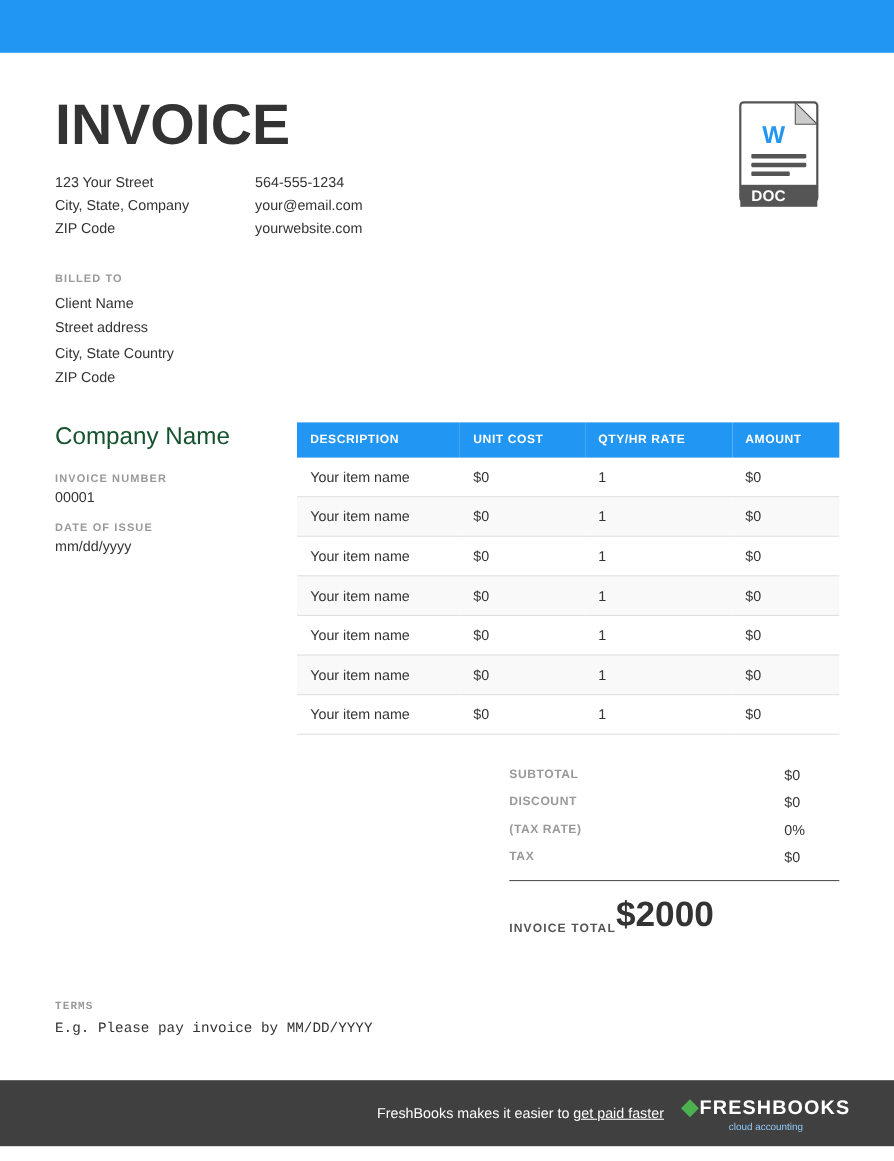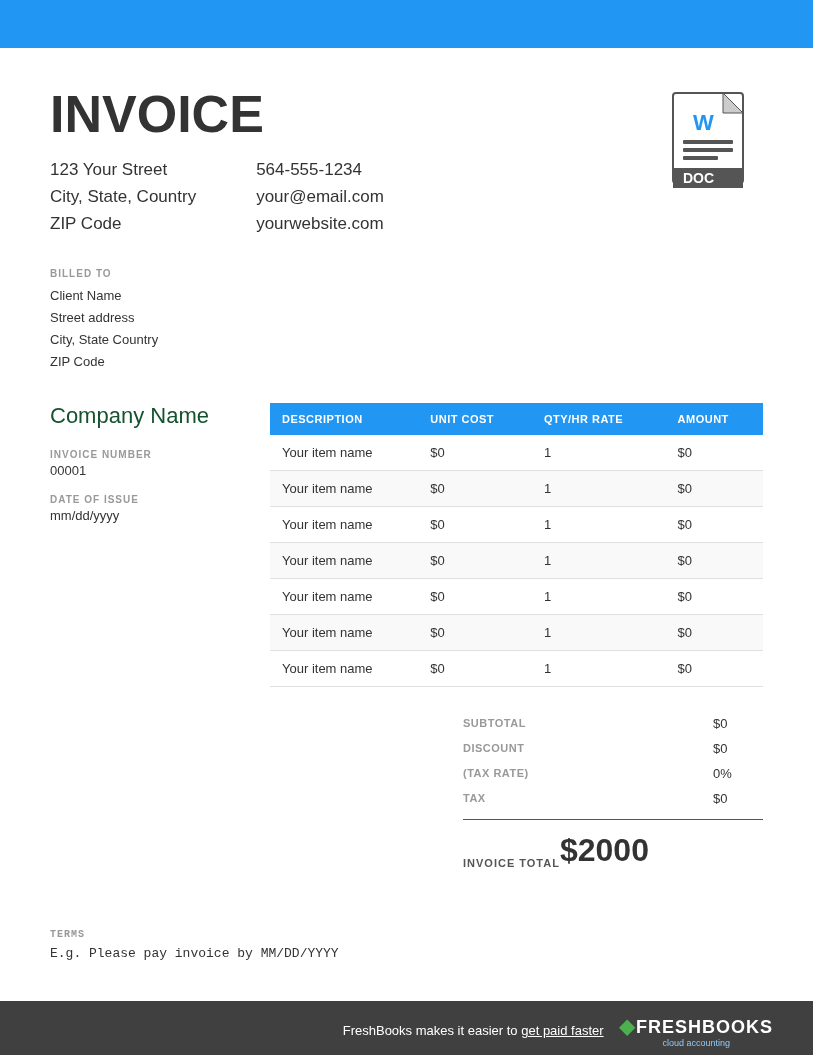--- a/index.html
+++ b/index.html
@@ -60,21 +60,21 @@
       font-size: 52px;
       font-weight: bold;
       color: #333;
       line-height: 1;
       margin-bottom: 16px;
     }
 
     .address-section {
       display: flex;
       gap: 60px;
-      font-size: 17px;
+      font-size: 13px;
       color: #333;
       line-height: 1.6;
     }
 
     .billed-section {
       margin-top: 20px;
       margin-bottom: 30px;
     }
 
     .section-label {
@@ -247,21 +247,21 @@
 <div class="top-bar"></div>
 
 <div class="main-content">
 
   <div class="header-section">
     <div>
       <div class="invoice-title">INVOICE</div>
       <div class="address-section">
         <div>
           <div>123 Your Street</div>
-          <div>City, State, Country</div>
+          <div>City, State, Company</div>
           <div>ZIP Code</div>
         </div>
         <div>
           <div>564-555-1234</div>
           <div>your@email.com</div>
           <div>yourwebsite.com</div>
         </div>
       </div>
     </div>
 

